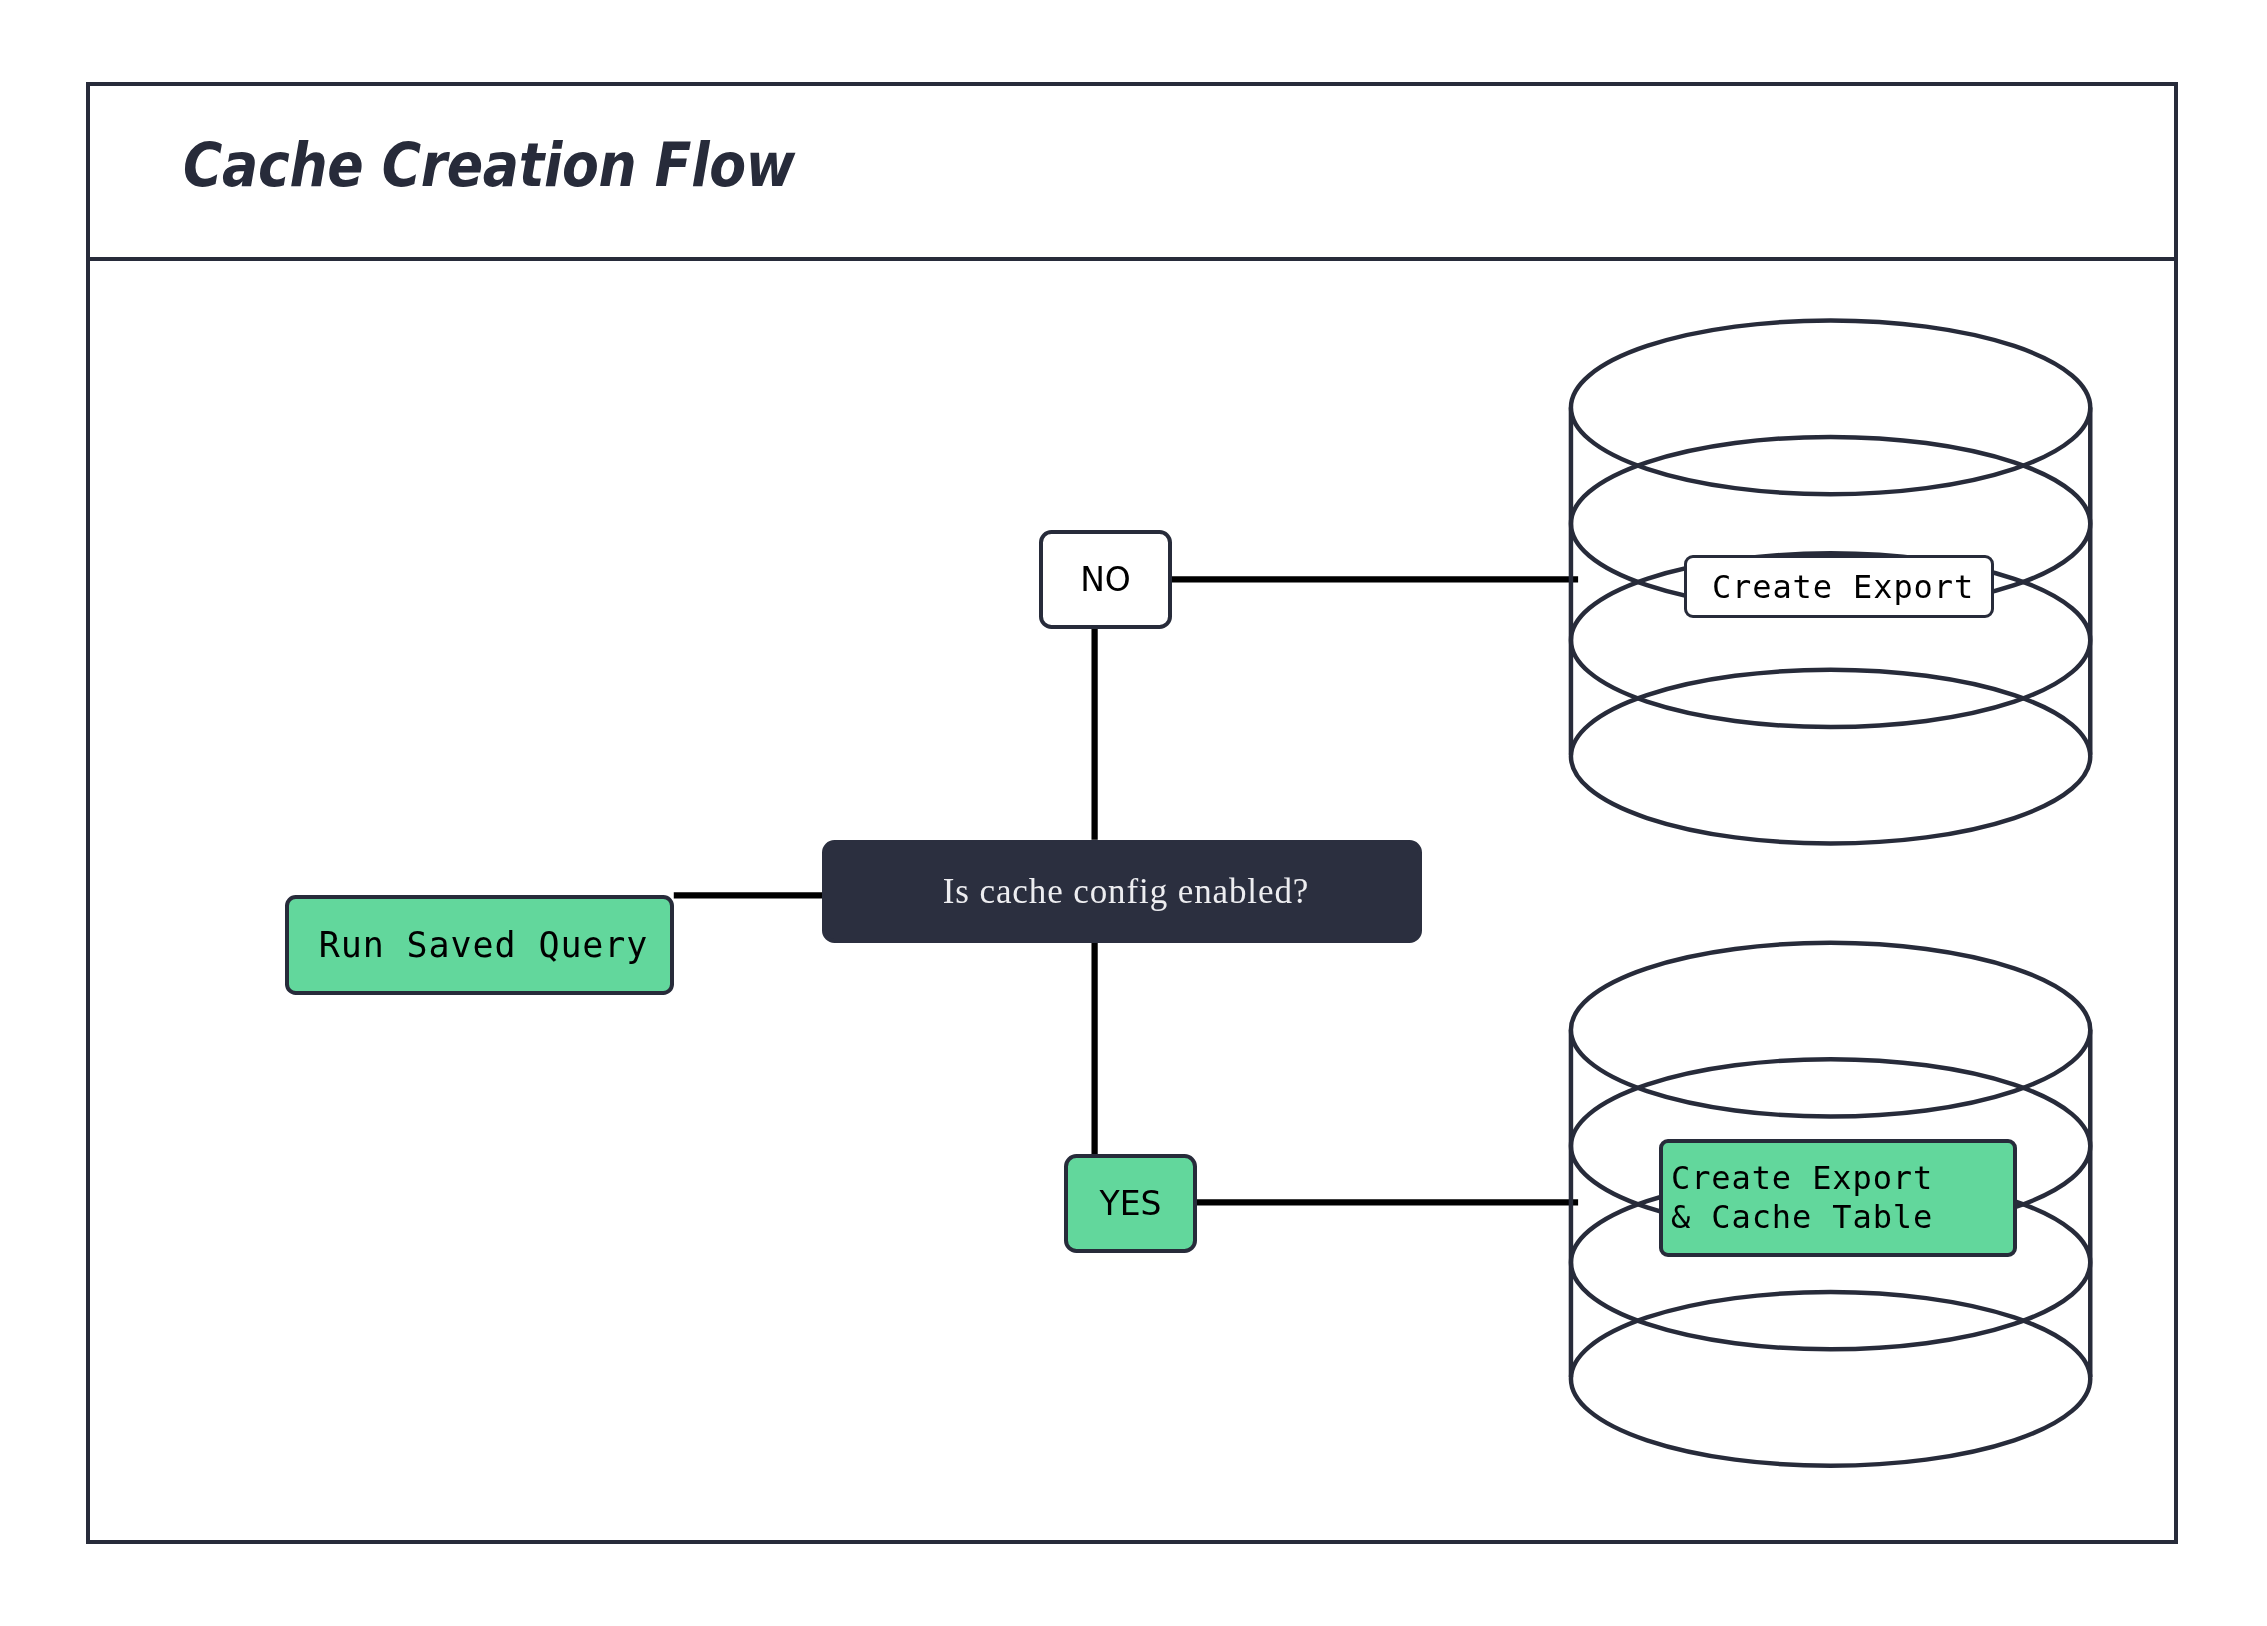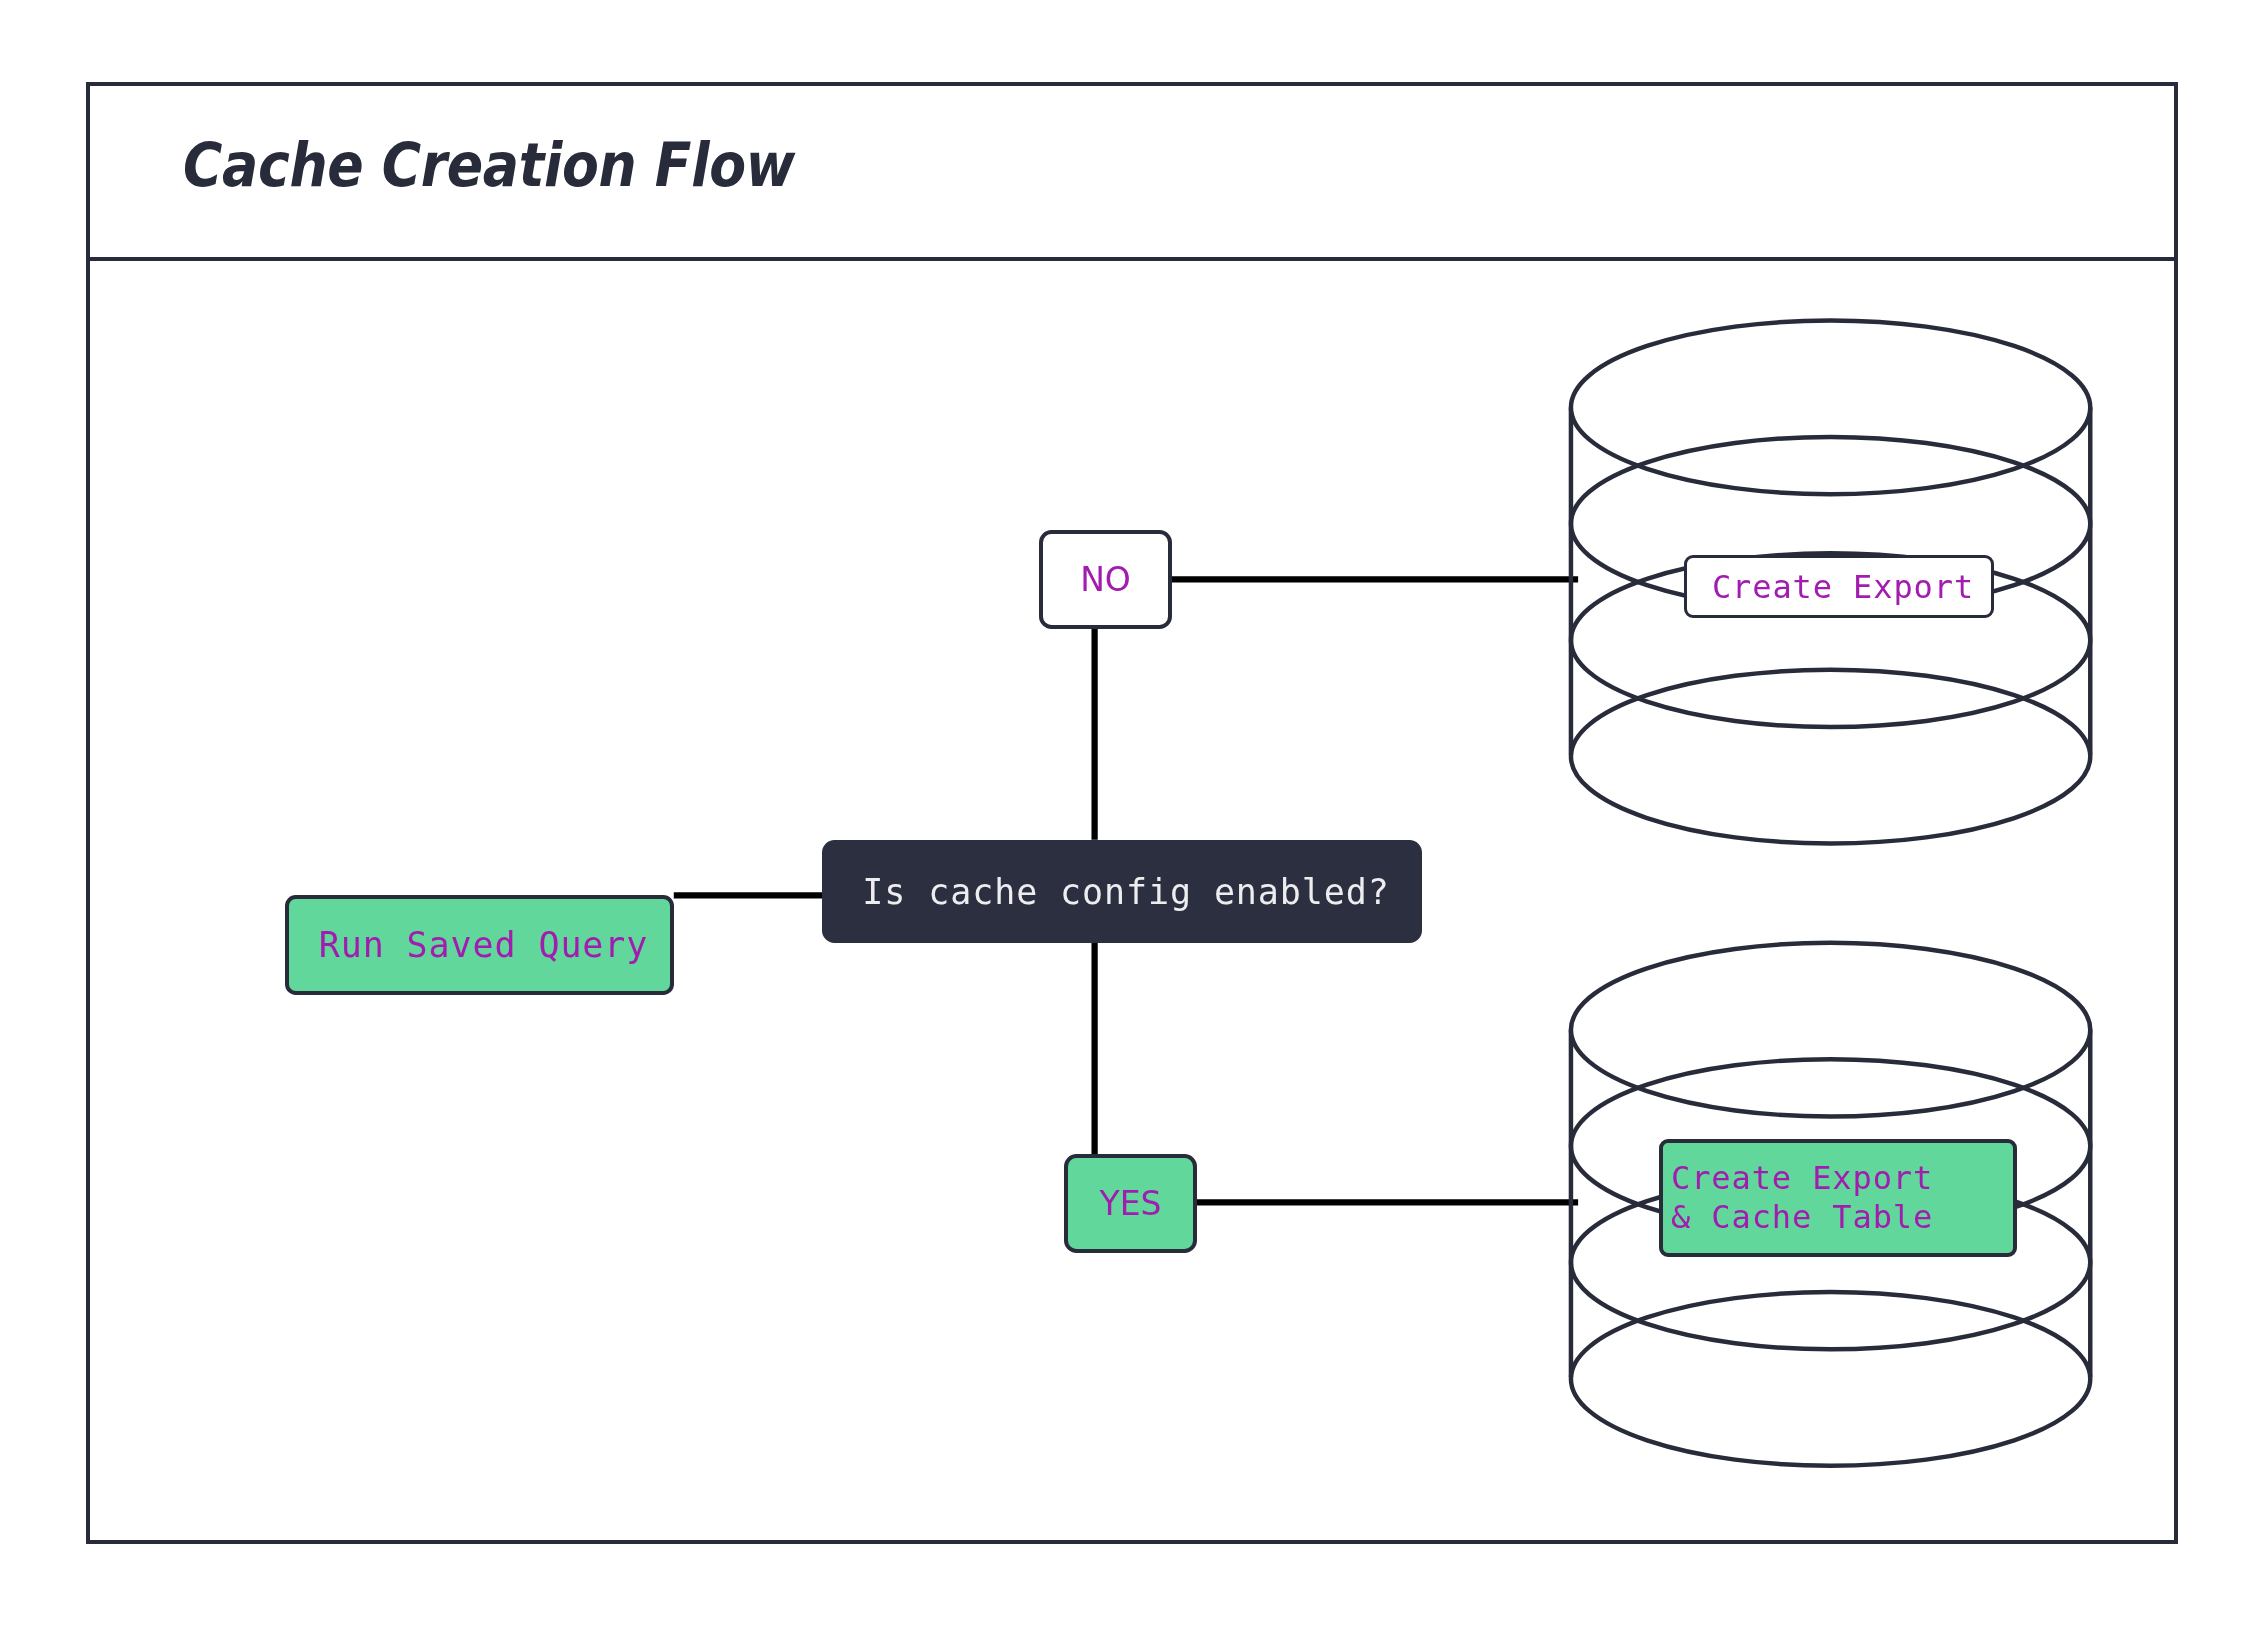--- a/index.html
+++ b/index.html
@@ -65,21 +65,21 @@
   
   .node {
     position: absolute;
     box-sizing: border-box;
     display: flex;
     align-items: center;
     justify-content: center;
     text-align: center;
     border: 4.5px solid #272B3A;
     border-radius: 10.7px;
-    color: #a21caf;
+    color: #000000;
     font-family: "DejaVu Sans Mono", "Liberation Mono", monospace;
   }
   .node-mono  { font-family: "DejaVu Sans Mono", "Liberation Mono", monospace; padding-left: 8px; }
   .node-sans  { font-family: "DejaVu Sans", "Liberation Sans", sans-serif; }
 
   #node-run-saved-query {
     left: 285px;  top: 895px;
     width: 389px; height: 100px;
     background: #62D79C;
     font-size: 35px;
@@ -87,20 +87,21 @@
   }
   #node-decision {
     left: 822px;  top: 840px;
     width: 600px; height: 103px;
     background: #2B2F3F;
     border-color: #2B2F3F;
     color: #EDEDF0;
     border-radius: 12.5px;
     font-size: 35px;
     letter-spacing: 0.9px;
+    font-family: Liberation Serif, serif;
   }
   #node-label-no {
     left: 1039px; top: 530px;
     width: 133px; height: 99px;
     background: #ffffff;
     font-size: 33px;
     border-radius: 12.5px;
   }
   #node-label-yes {
     left: 1039px; top: 1154px;

